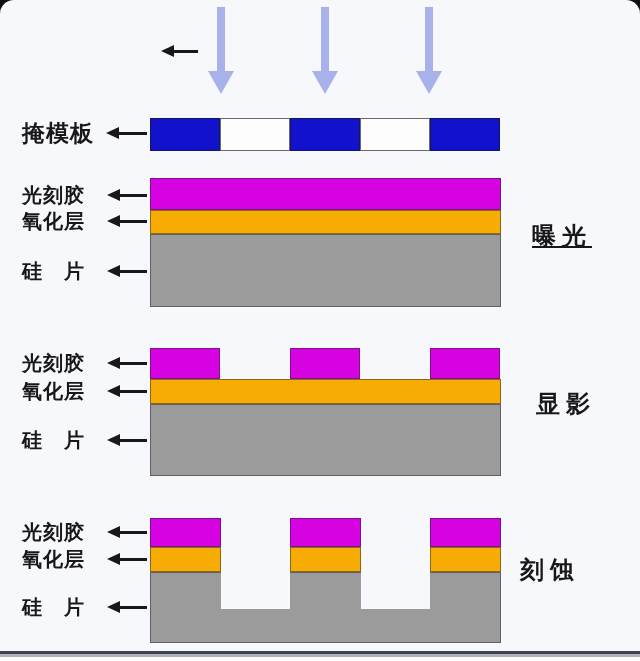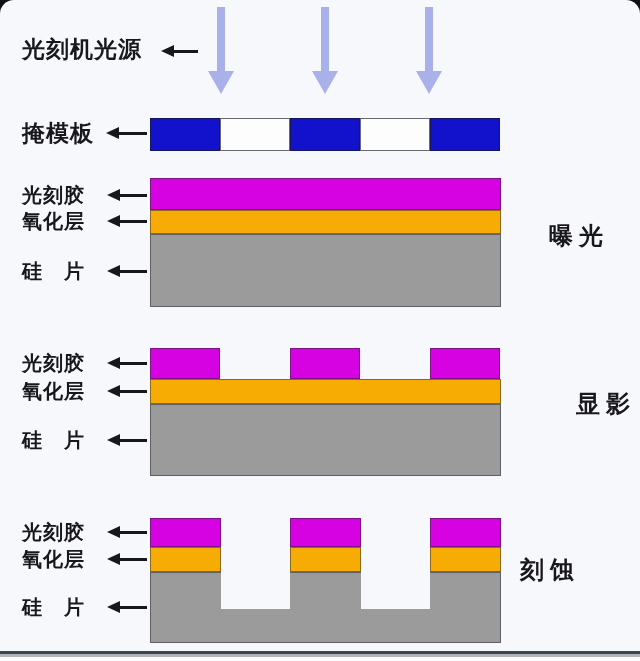--- a/index.html
+++ b/index.html
@@ -55,21 +55,20 @@
   </div>
   <div class="beam" style="left:312px;">
     <div class="bstem"></div>
     <div class="bhead"></div>
   </div>
   <div class="beam" style="left:416px;">
     <div class="bstem"></div>
     <div class="bhead"></div>
   </div>
 
-  <div class="zh hdr" style="left:22px;top:36px;">光刻机光源</div>
   <div class="larrow" style="left:161px;top:45px;width:37px;">
     <span class="ahead"></span>
       <span class="ashaft"></span>
   </div>
 
   <div class="zh hdr" style="left:22px;top:120px;">掩模板</div>
   <div class="larrow" style="left:106px;top:127px;width:41px;">
     <span class="ahead"></span>
       <span class="ashaft"></span>
   </div>
@@ -98,21 +97,21 @@
       <span class="ahead"></span>
         <span class="ashaft"></span>
       </div>
 
     <div class="zh lbl" style="left:22px;top:259px;">硅　片</div>
     <div class="larrow" style="left:107px;top:265px;width:40px;">
       <span class="ahead"></span>
         <span class="ashaft"></span>
       </div>
 
-    <div class="zh stage-title" style="left:549px;top:222px;">曝光</div>
+    <div class="zh stage-title" style="left:532px;top:222px;text-decoration:underline;">曝光</div>
   </div>
 
   <div>
     <div class="layer resist" style="left:150px;top:348px;width:70px;height:31px;"></div>
     <div class="layer resist" style="left:290px;top:348px;width:70px;height:31px;"></div>
     <div class="layer resist" style="left:430px;top:348px;width:70px;height:31px;"></div>
     <div class="layer oxide" style="left:150px;top:379px;width:351px;height:25px;"></div>
     <div class="layer silicon" style="left:150px;top:404px;width:351px;height:72px;"></div>
 
     <div class="zh lbl" style="left:22px;top:351px;">光刻胶</div>
@@ -126,21 +125,21 @@
       <span class="ahead"></span>
         <span class="ashaft"></span>
       </div>
 
     <div class="zh lbl" style="left:22px;top:428px;">硅　片</div>
     <div class="larrow" style="left:107px;top:434px;width:40px;">
       <span class="ahead"></span>
         <span class="ashaft"></span>
       </div>
 
-    <div class="zh stage-title" style="left:536px;top:390px;margin-left:40px;">显影</div>
+    <div class="zh stage-title" style="left:536px;top:390px;">显影</div>
   </div>
 
   <div>
     <div class="layer resist" style="left:150px;top:518px;width:71px;height:29px;"></div>
     <div class="layer resist" style="left:290px;top:518px;width:71px;height:29px;"></div>
     <div class="layer resist" style="left:430px;top:518px;width:71px;height:29px;"></div>
     <div class="layer oxide" style="left:150px;top:547px;width:71px;height:25px;"></div>
     <div class="layer oxide" style="left:290px;top:547px;width:71px;height:25px;"></div>
     <div class="layer oxide" style="left:430px;top:547px;width:71px;height:25px;"></div>
     <div class="layer silicon" style="left:150px;top:572px;width:351px;height:71px;"></div>

